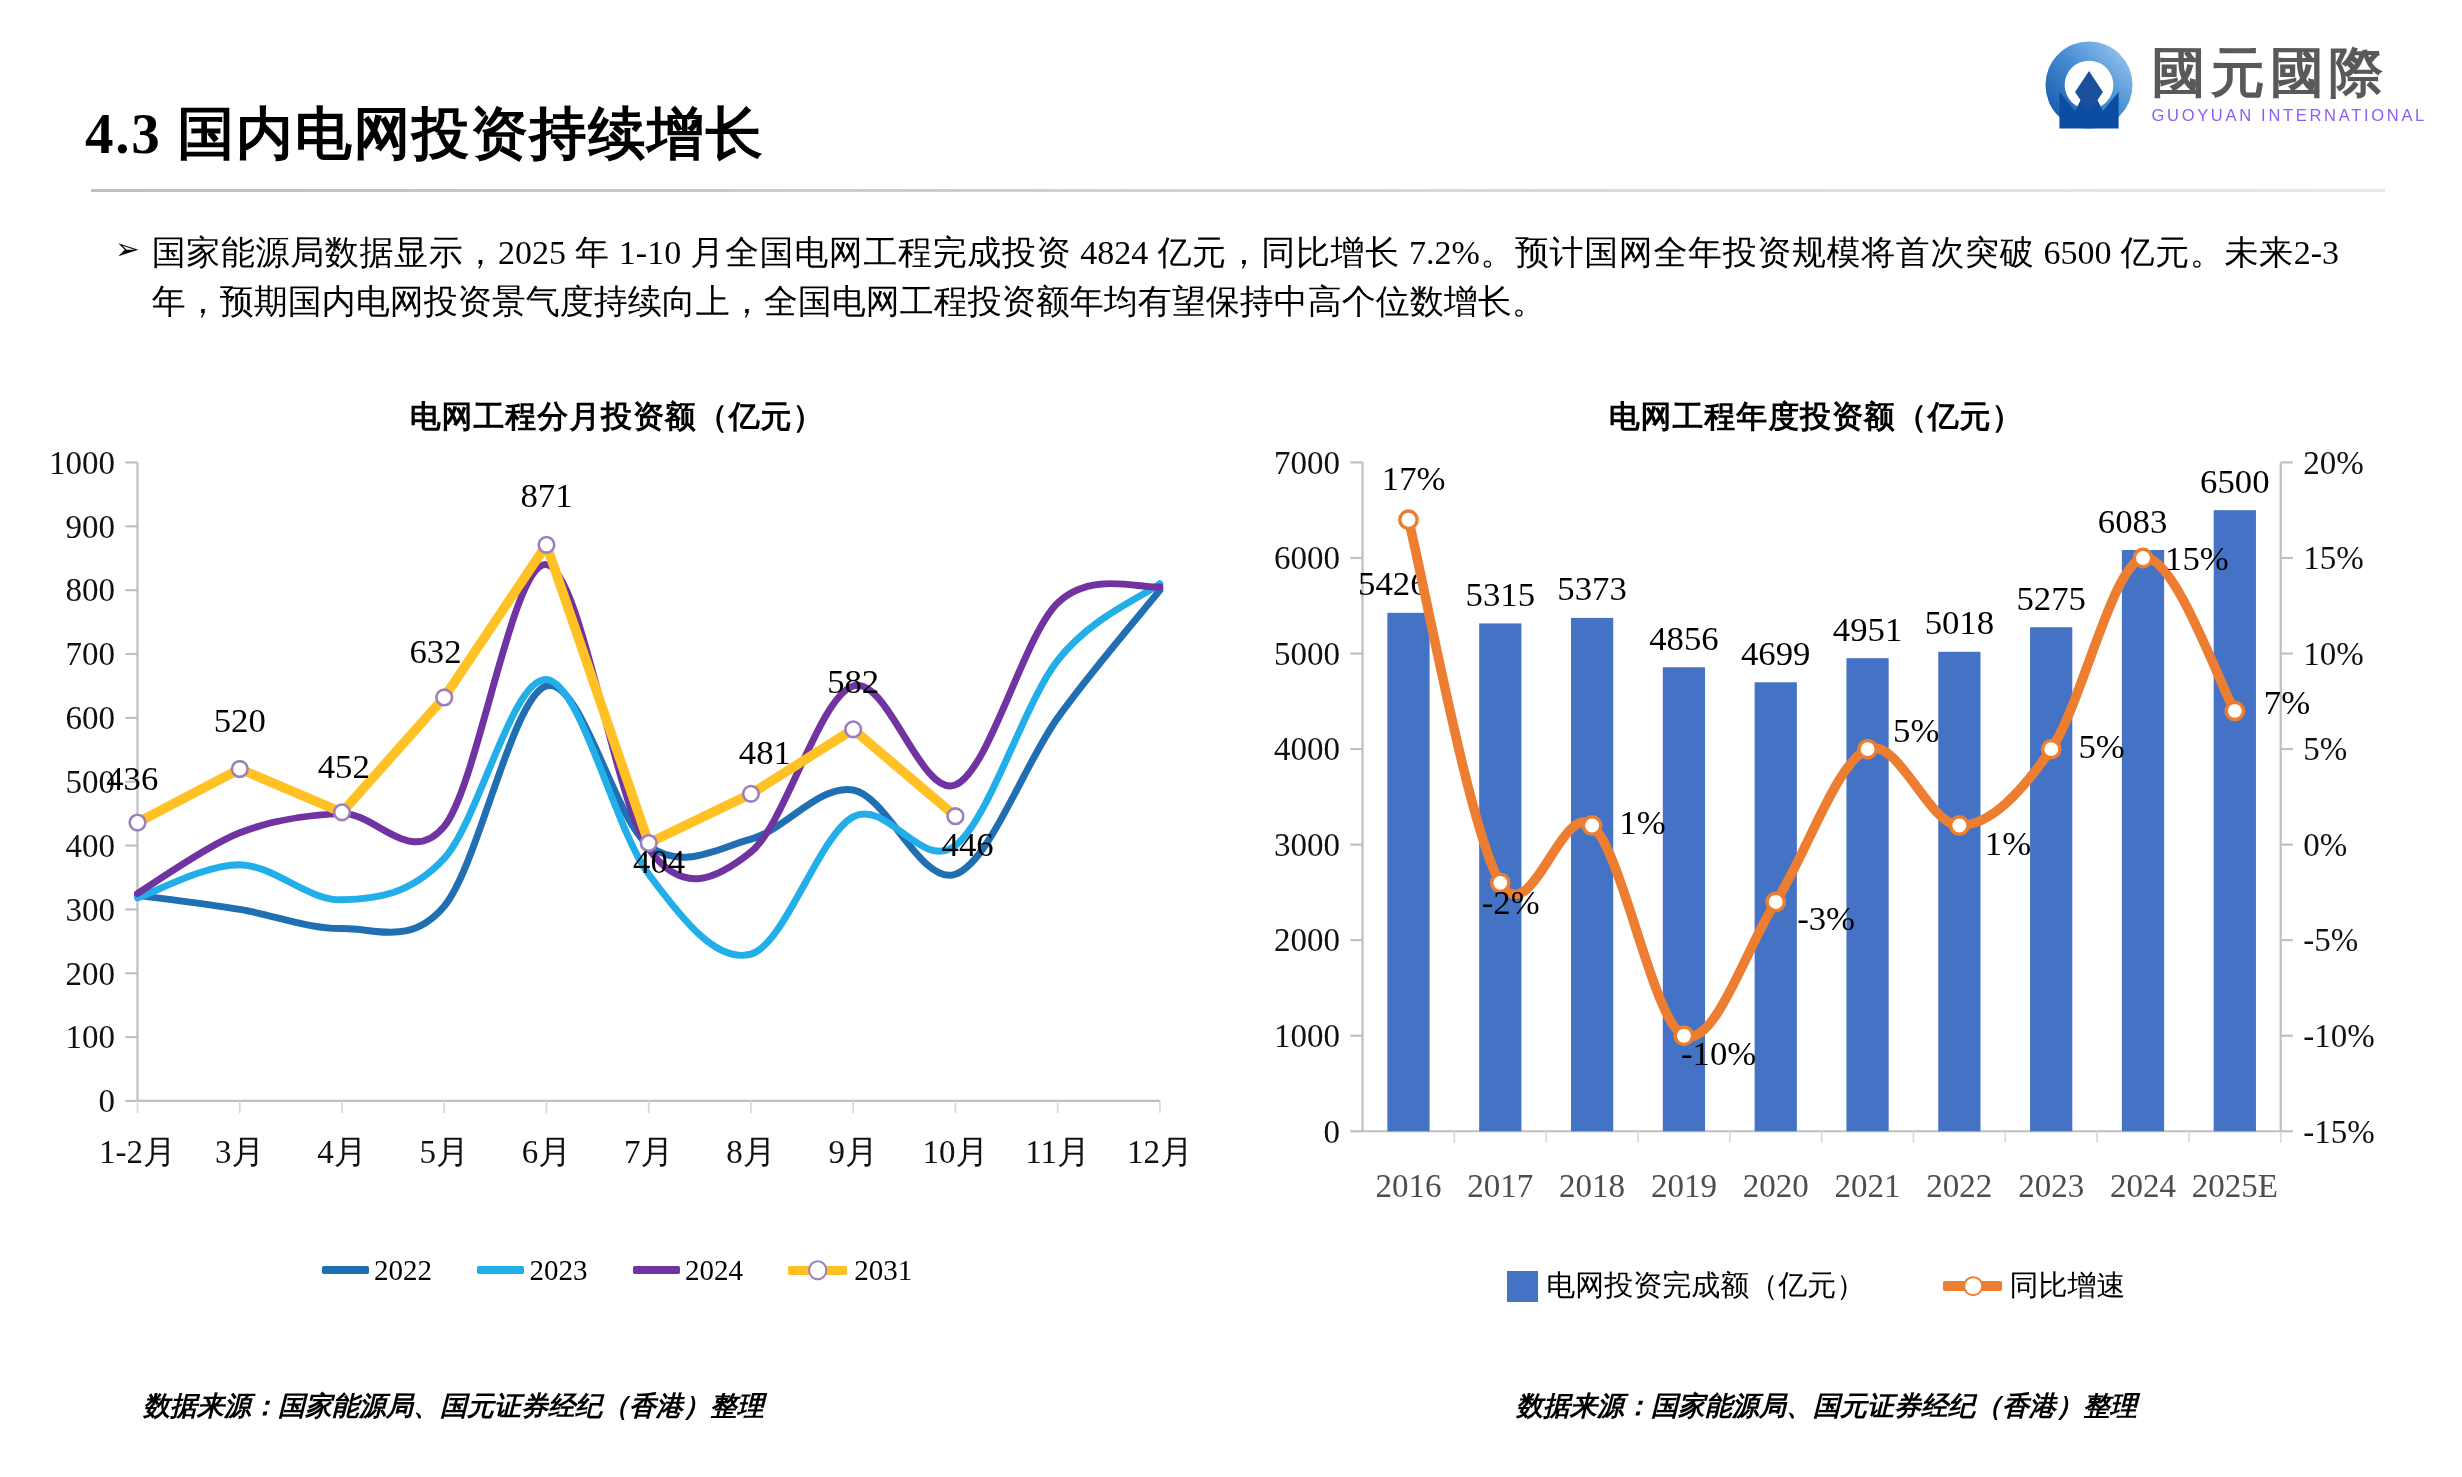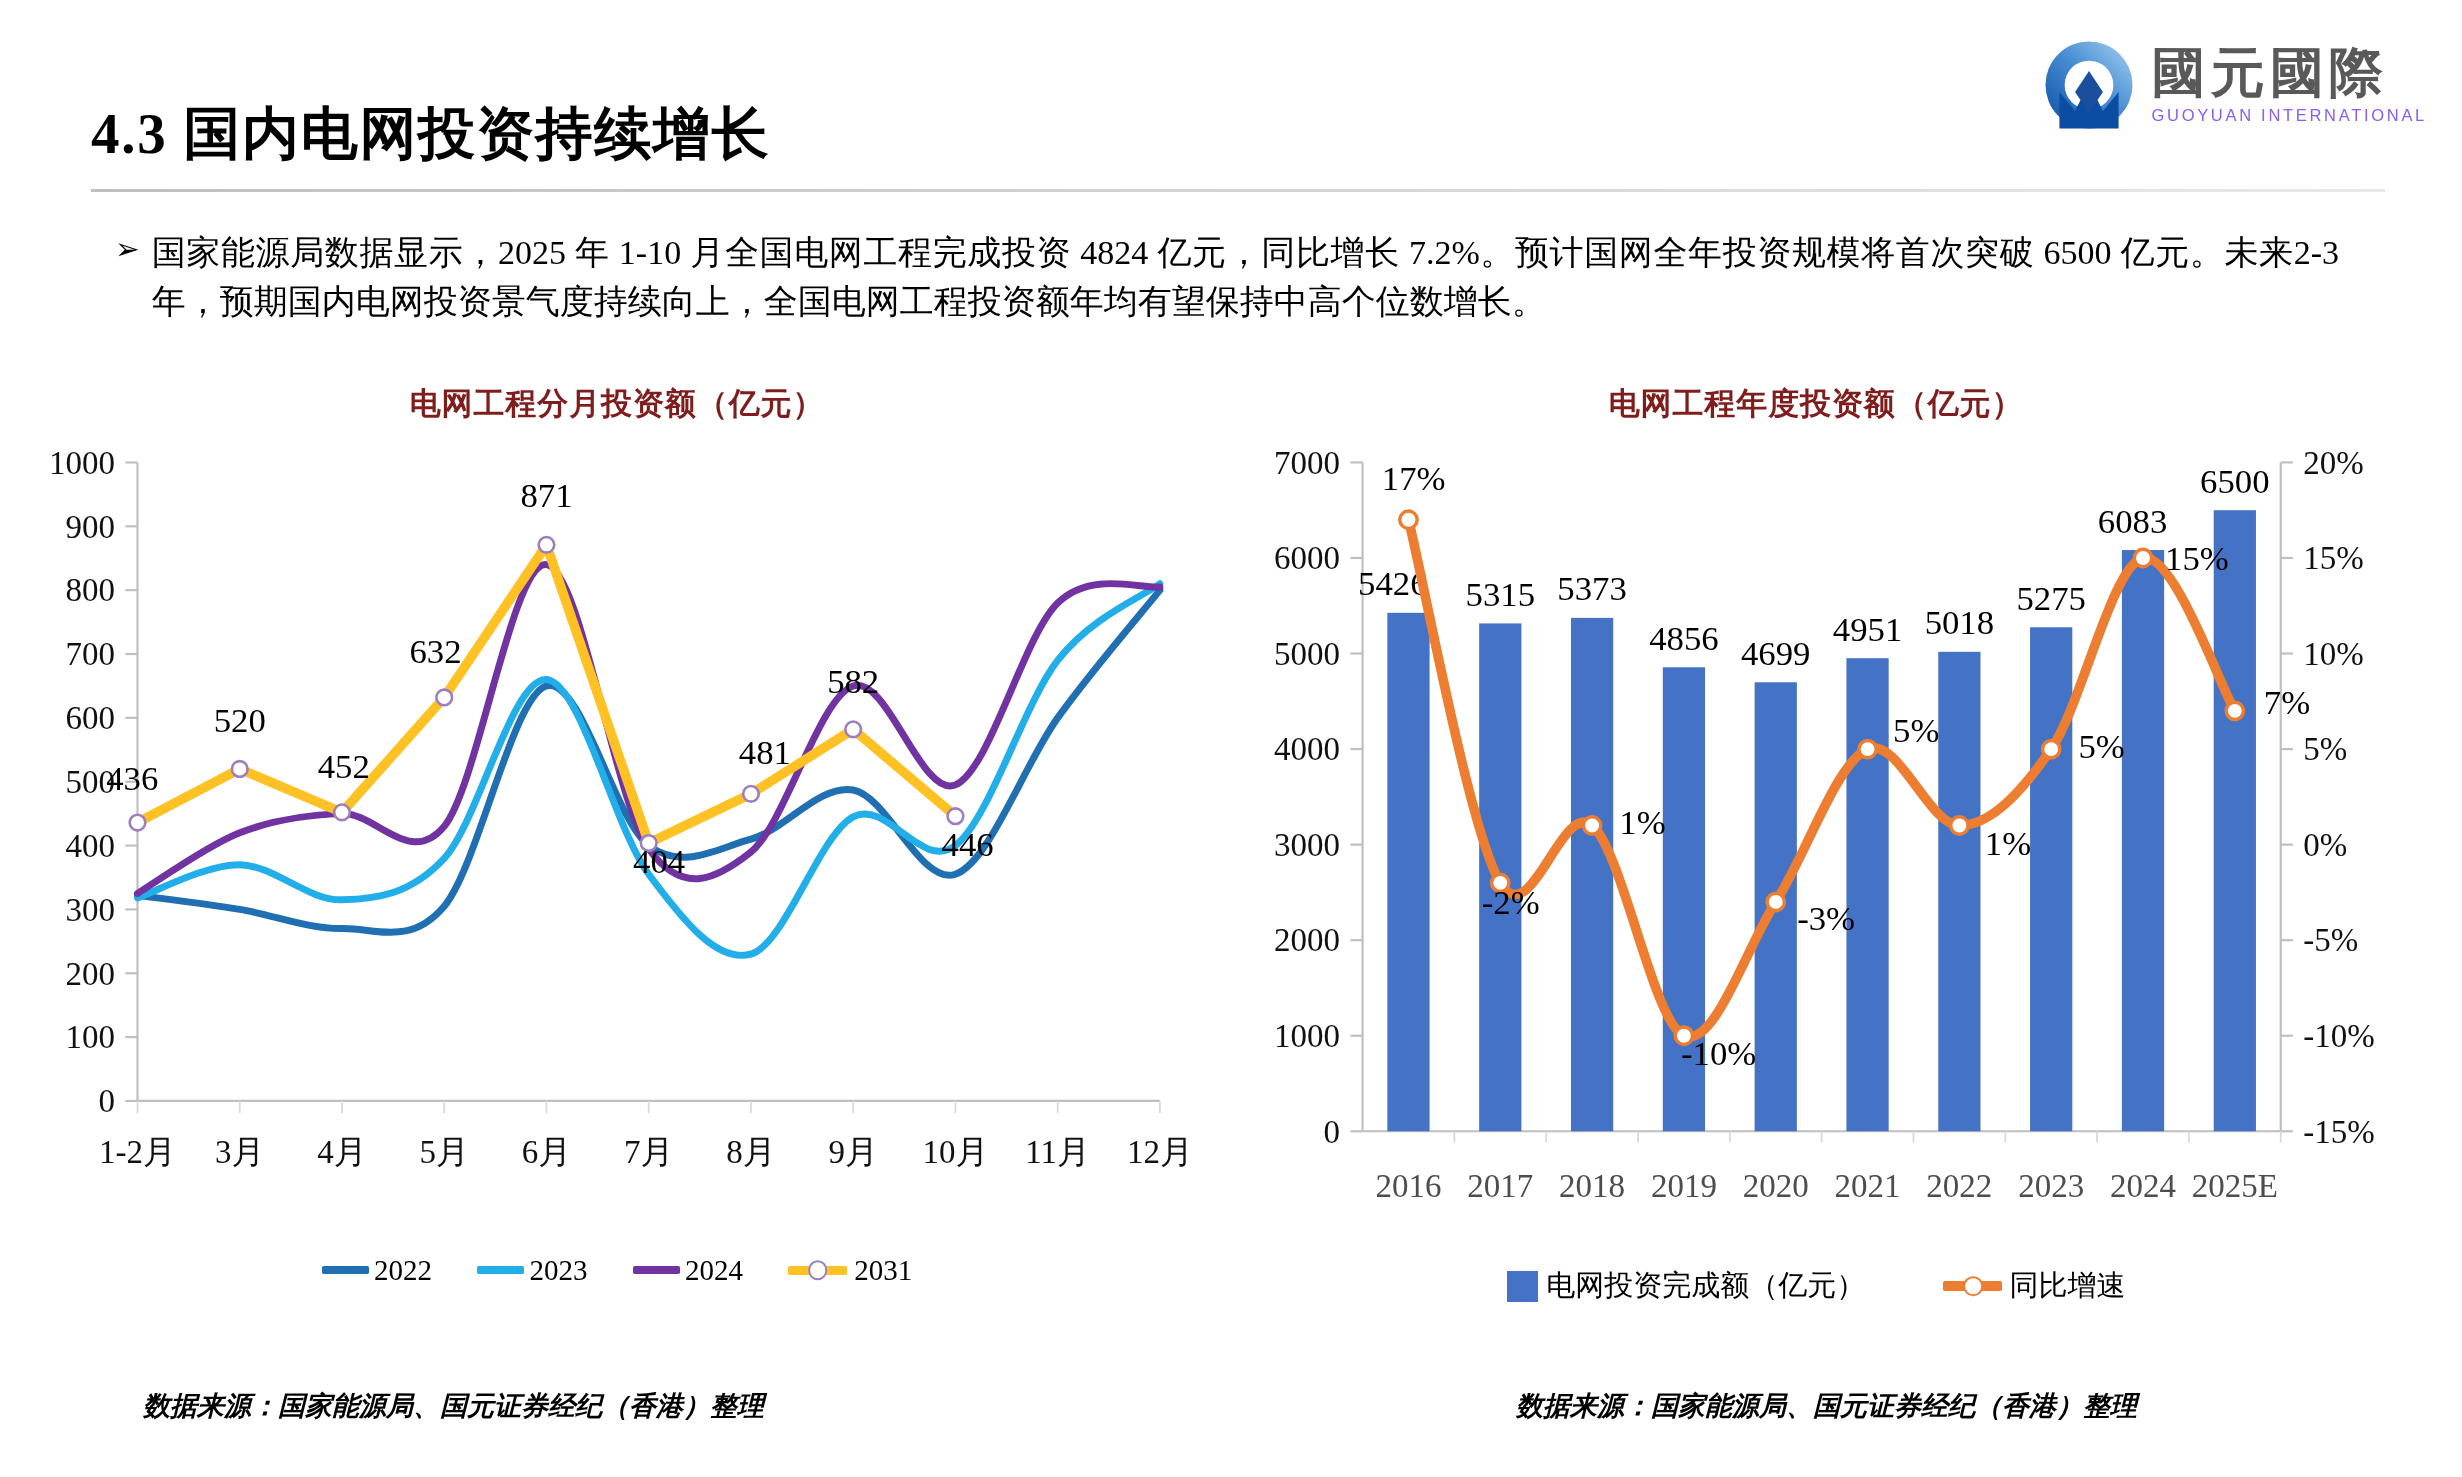--- a/index.html
+++ b/index.html
@@ -4,21 +4,21 @@
 <style>
   html,body{margin:0;padding:0;}
   body{
     width:2462px;height:1477px;background:#ffffff;
     font-family:"Liberation Serif", serif;
     overflow:hidden;position:relative;
   }
   
   .slide{position:absolute;inset:0;}
   .page-title{
-    position:absolute;left:91px;top:96px;
+    position:absolute;left:85px;top:96px;
     font-family:"Liberation Serif", serif;
     font-size:57px;font-weight:bold;letter-spacing:1.7px;color:#000;
     white-space:nowrap;
   }
   .title-rule{
     position:absolute;left:91px;top:189px;width:2294px;height:2.6px;
     background:linear-gradient(to right,#bfbfbf,#e8e8e8);
   }
   .logo{
     position:absolute;right:35px;top:35px;height:100px;
@@ -45,22 +45,22 @@
   }
   .bullet-text{
     font-size:34px;line-height:1.45;color:#000;text-align:justify;
     font-family:"Liberation Serif", serif;
   }
   
   .panel{position:absolute;top:382px;width:1164px;height:973px;}
   .panel.left{left:35px;}
   .panel.right{left:1234px;}
   .chart-title{
-    text-align:center;font-size:31px;font-weight:bold;color:#7f1d1d;
-    font-family:"Liberation Serif", serif;margin-top:1px;letter-spacing:0.9px;
+    text-align:center;font-size:31px;font-weight:bold;color:#000000;
+    font-family:"Liberation Serif", serif;margin-top:14px;letter-spacing:0.9px;
   }
   .plot-wrap{position:absolute;left:0;top:63px;width:1164px;height:782px;}
   .legend{
     position:absolute;left:0;width:1164px;text-align:center;
     font-size:29px;color:#000;font-family:"Liberation Serif", serif;
   }
   .legend.left-legend{top:869px;}
   .legend.right-legend{top:884px;}
   .legend-item{display:inline-flex;align-items:center;margin:0 19px;vertical-align:middle;}
   .legend-line{display:inline-block;width:47px;height:7.8px;border-radius:1.7px;margin-right:5.2px;}

